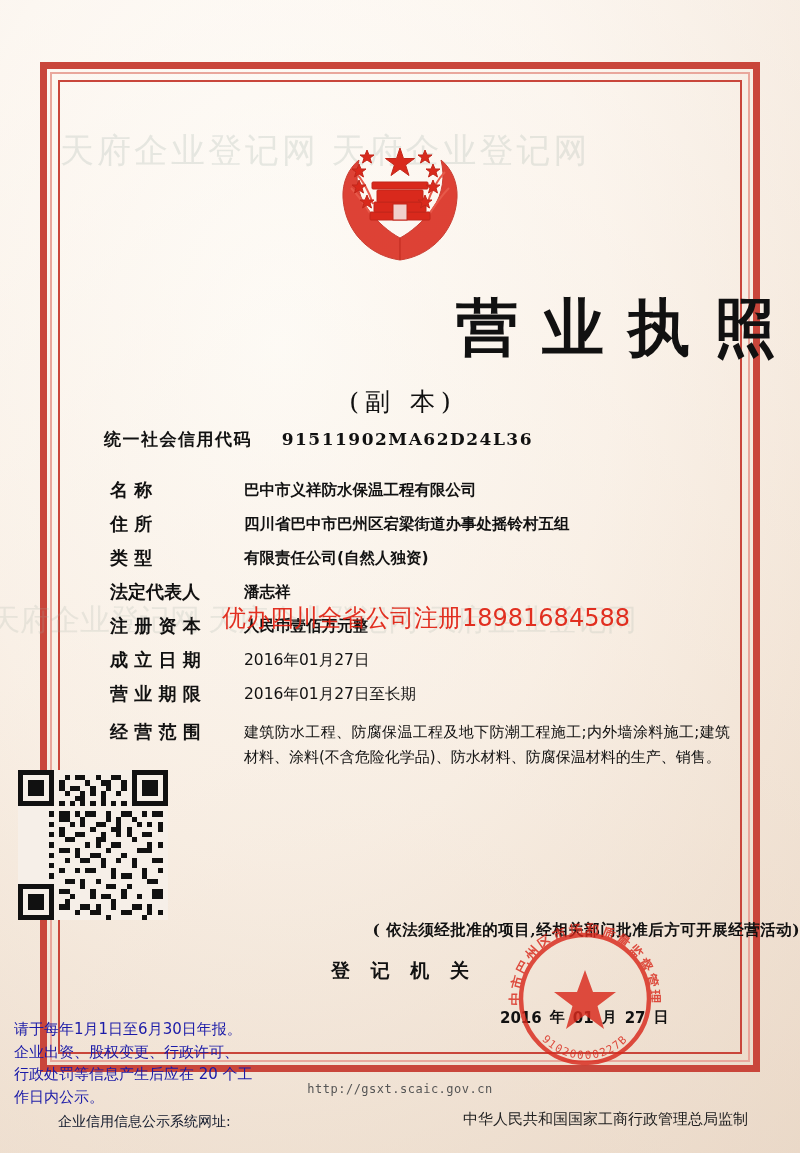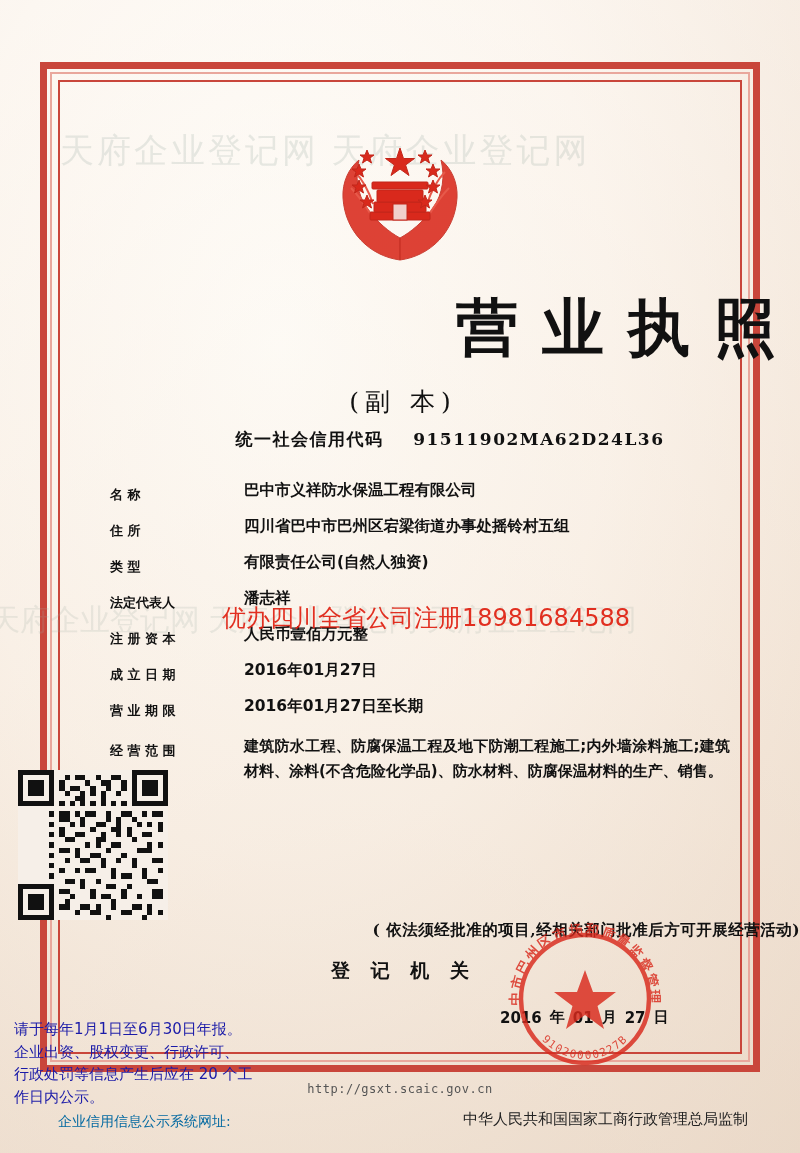--- a/index.html
+++ b/index.html
@@ -113,61 +113,57 @@
     letter-spacing: 6px;
     text-indent: 6px;
     color: #111;
     font-family: "DejaVu Serif", serif;
   }
   .credit-code {
     position: absolute;
     left: 0;
     right: 0;
     top: 428px;
-    text-align: center;
     font-size: 17px;
     font-weight: bold;
     letter-spacing: 1.5px;
     color: #111;
     font-family: "DejaVu Serif", serif;
-    padding-left: 60px;
-    margin-left: 40px;
+    padding-left: 104px;
   }
   
   .fields {
     position: absolute;
     left: 110px;
     top: 478px;
     width: 620px;
   }
   .row {
     display: flex;
     align-items: flex-start;
     margin-bottom: 10px;
     min-height: 22px;
   }
   .row-label {
     width: 112px;
     flex: 0 0 112px;
-    font-size: 13px;
+    font-size: 18px;
     font-weight: bold;
     color: #111;
     font-family: "DejaVu Serif", serif;
     display: flex;
     justify-content: space-between;
-    margin-top: 8px;
   }
   .row-value {
     flex: 1;
     font-size: 15.5px;
     color: #111;
     font-family: "DejaVu Sans", sans-serif;
     line-height: 1.55;
     padding-left: 22px;
-    font-weight: bold;
   }
   .row-value.bold { font-weight: bold; }
   .row.tall { margin-bottom: 14px; }
   .scope-value {
     font-size: 15px;
     line-height: 1.65;
     text-align: justify;
   }
   
   .ad-text {
@@ -259,21 +255,21 @@
     font-family: "DejaVu Sans Mono", monospace;
     font-size: 12px;
     color: #555;
     letter-spacing: 0.5px;
   }
   .bottom-left {
     position: absolute;
     left: 58px;
     top: 1113px;
     font-size: 14px;
-    color: #0369a1;
+    color: #0f172a;
     font-family: "DejaVu Sans", sans-serif;
   }
   .bottom-right {
     position: absolute;
     right: 52px;
     top: 1110px;
     font-size: 15px;
     color: #222;
     font-family: "DejaVu Sans", sans-serif;
   }

